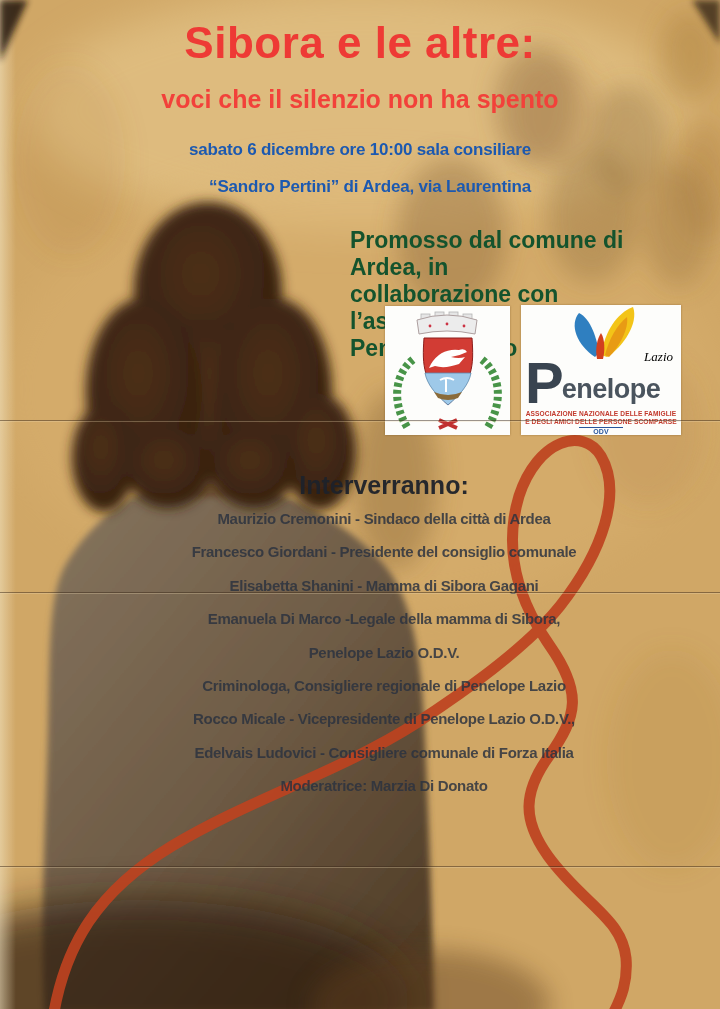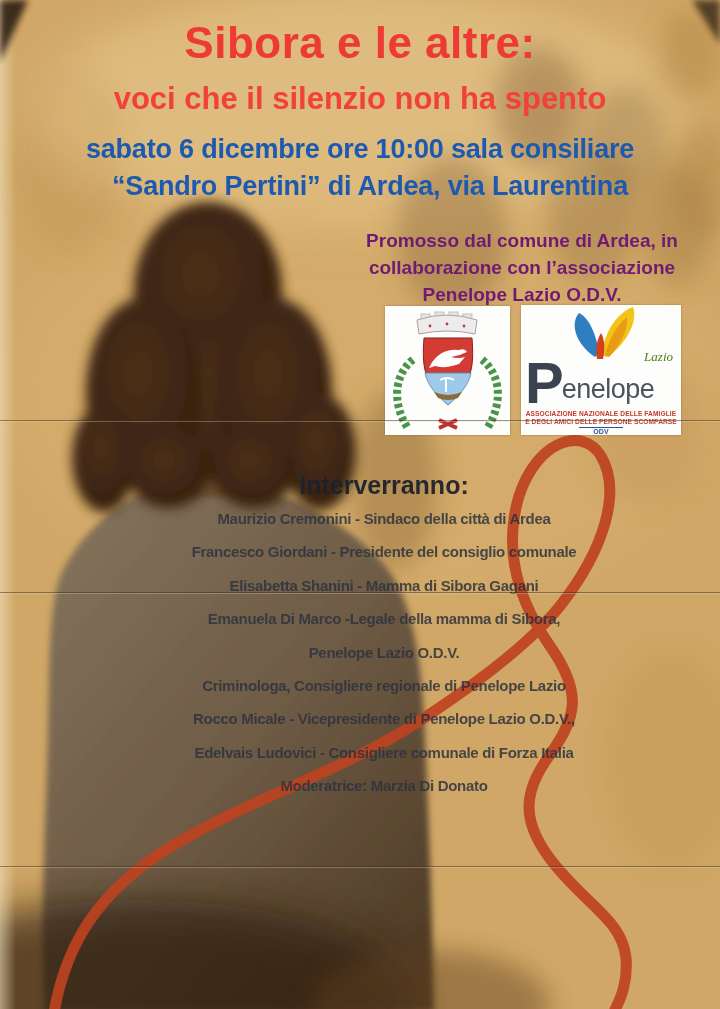--- a/index.html
+++ b/index.html
@@ -4,35 +4,35 @@
 <style>
   html,body{margin:0;padding:0;background:#888;}
   .poster{
     position:relative;width:720px;height:1009px;overflow:hidden;
     font-family:"Liberation Sans",sans-serif;
     background:#d0a766;margin:0 auto;
   }
   .art{position:absolute;left:0;top:0;width:720px;height:1009px;z-index:0;}
   .txt{position:absolute;left:0;width:720px;text-align:center;z-index:2;font-weight:700;}
   .title{top:16px;font-size:44px;line-height:54px;color:#ee3a35;letter-spacing:.5px;}
-  .subtitle{top:78px;font-size:31px;line-height:42px;color:#f2413a;}
-  .event{color:#1c59b0;font-size:27px;line-height:37px;letter-spacing:-.2px;}
+  .subtitle{top:78px;font-size:25px;line-height:42px;color:#f2413a;}
+  .event{color:#1c59b0;font-size:17px;line-height:37px;letter-spacing:-.2px;}
   .event1{top:131px;}
   .event2{top:168px;margin-left:10px;}
   .promo{position:absolute;left:350px;top:227px;width:344px;z-index:2;
-    color:#701a75;font-size:19px;line-height:27px;font-weight:700;text-align:center;}
+    color:#14532d;font-size:23px;line-height:27px;font-weight:700;text-align:left;}
   .logos{position:absolute;left:0;top:0;width:720px;z-index:2;}
   .logo-box{position:absolute;background:#fdfdfb;box-shadow:0 0 2px rgba(90,60,20,.45);}
   .ardea{left:385px;top:306px;width:125px;height:129px;}
   .penelope{left:521px;top:305px;width:160px;height:130px;text-align:center;}
   .pen-word{position:absolute;left:4px;top:56px;width:152px;height:48px;color:#3b4650;text-align:left;}
   .pen-p{font-size:58px;font-weight:700;line-height:44px;vertical-align:bottom;color:#394450;letter-spacing:-2px;}
-  .pen-rest{font-size:27px;font-weight:400;letter-spacing:-.5px;color:#4a545e;}
+  .pen-rest{font-size:27px;font-weight:700;letter-spacing:-.5px;color:#4a545e;}
   .pen-lazio{position:absolute;right:8px;top:44px;font-family:"Liberation Serif",serif;
-    font-style:italic;font-size:13px;color:#4d7c0f;z-index:3;}
+    font-style:italic;font-size:13px;color:#000000;z-index:3;}
   .pen-sub{position:absolute;left:2px;top:105px;width:156px;color:#c2392c;
     font-size:6.6px;line-height:8px;font-weight:700;letter-spacing:.1px;}
   .pen-odv{display:inline-block;color:#27549c;border-top:1px solid #27549c;
     padding:0 14px;margin-top:1px;font-size:7px;}
   .speakers{position:absolute;left:0;top:468px;width:720px;z-index:2;text-align:center;padding-left:24px;}
   .sp-head{font-size:25px;line-height:34px;font-weight:700;color:rgba(30,34,42,.95);}
   .sline{font-size:15px;line-height:33.4px;font-weight:700;color:rgba(43,50,63,.84);letter-spacing:-.3px;}
   .fold{position:absolute;left:0;width:720px;height:1px;z-index:4;
     background:rgba(59,42,25,.5);box-shadow:0 1px 0 rgba(240,220,180,.3);}
   .fold1{top:420px;}.fold2{top:592px;}.fold3{top:866px;}

